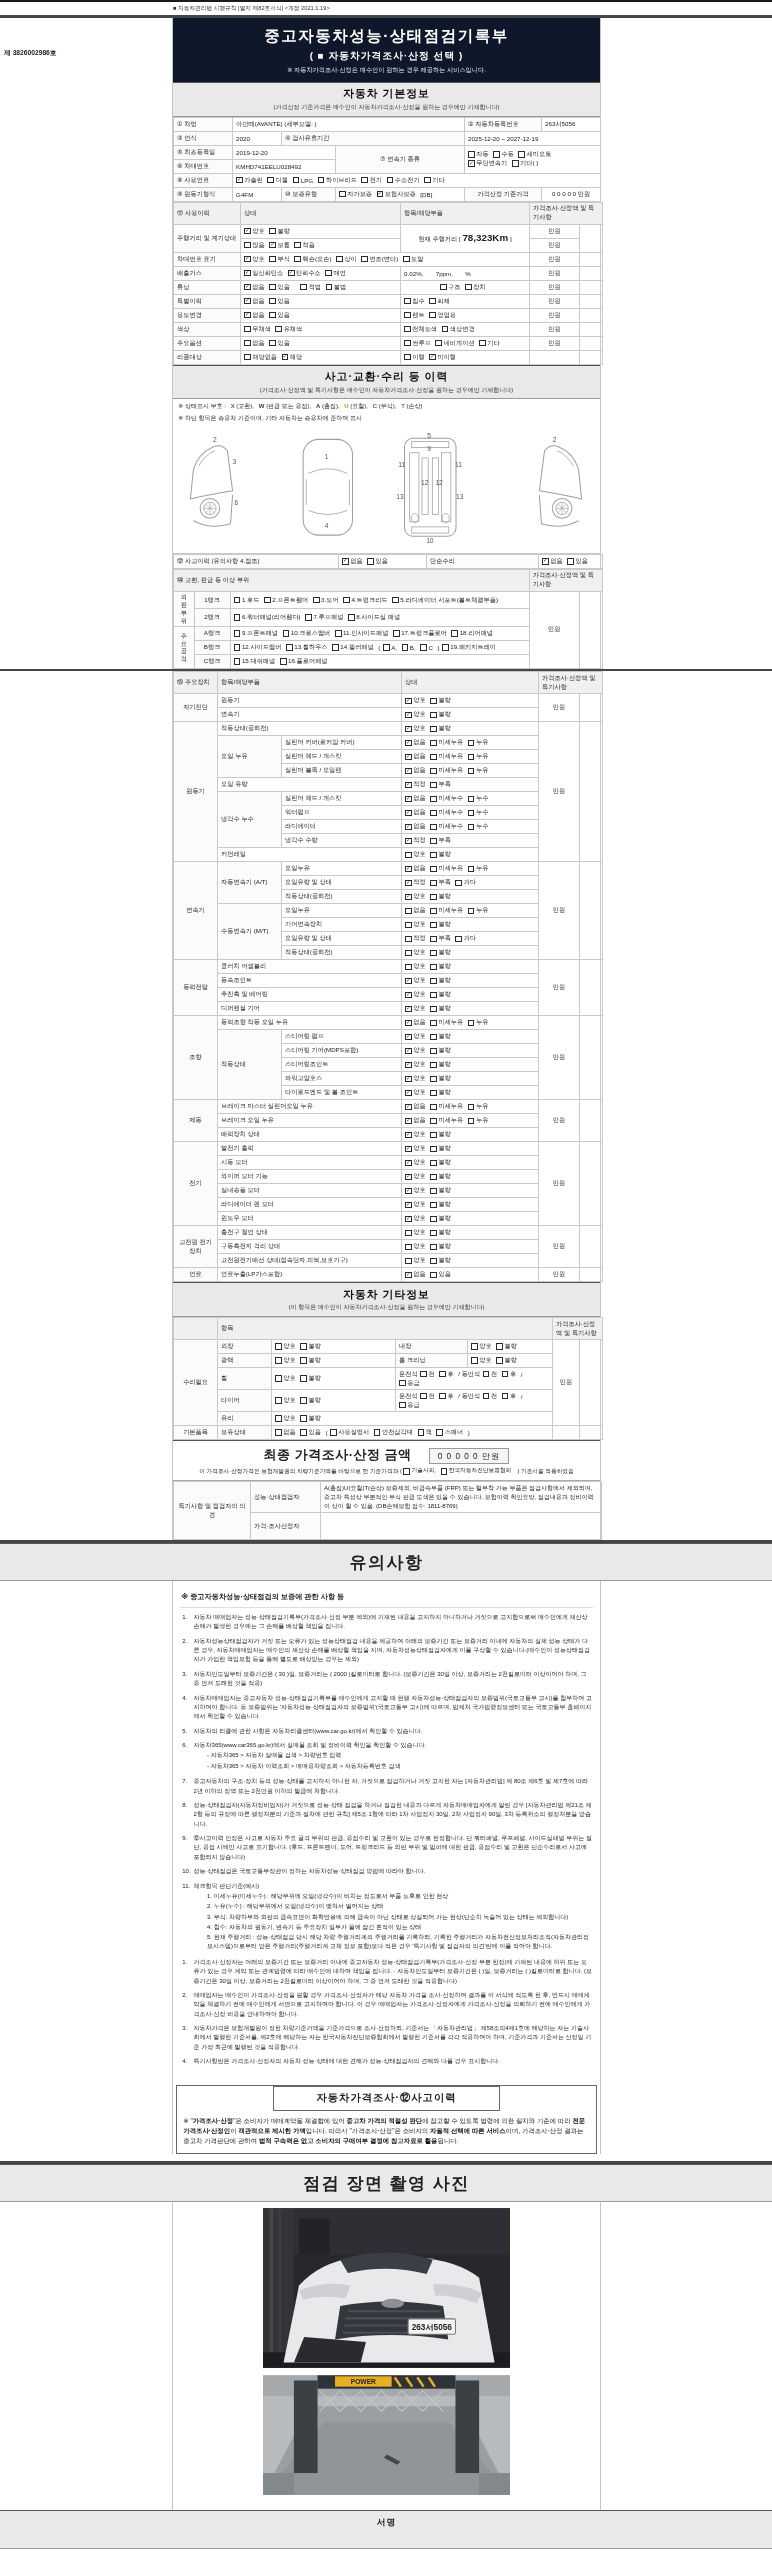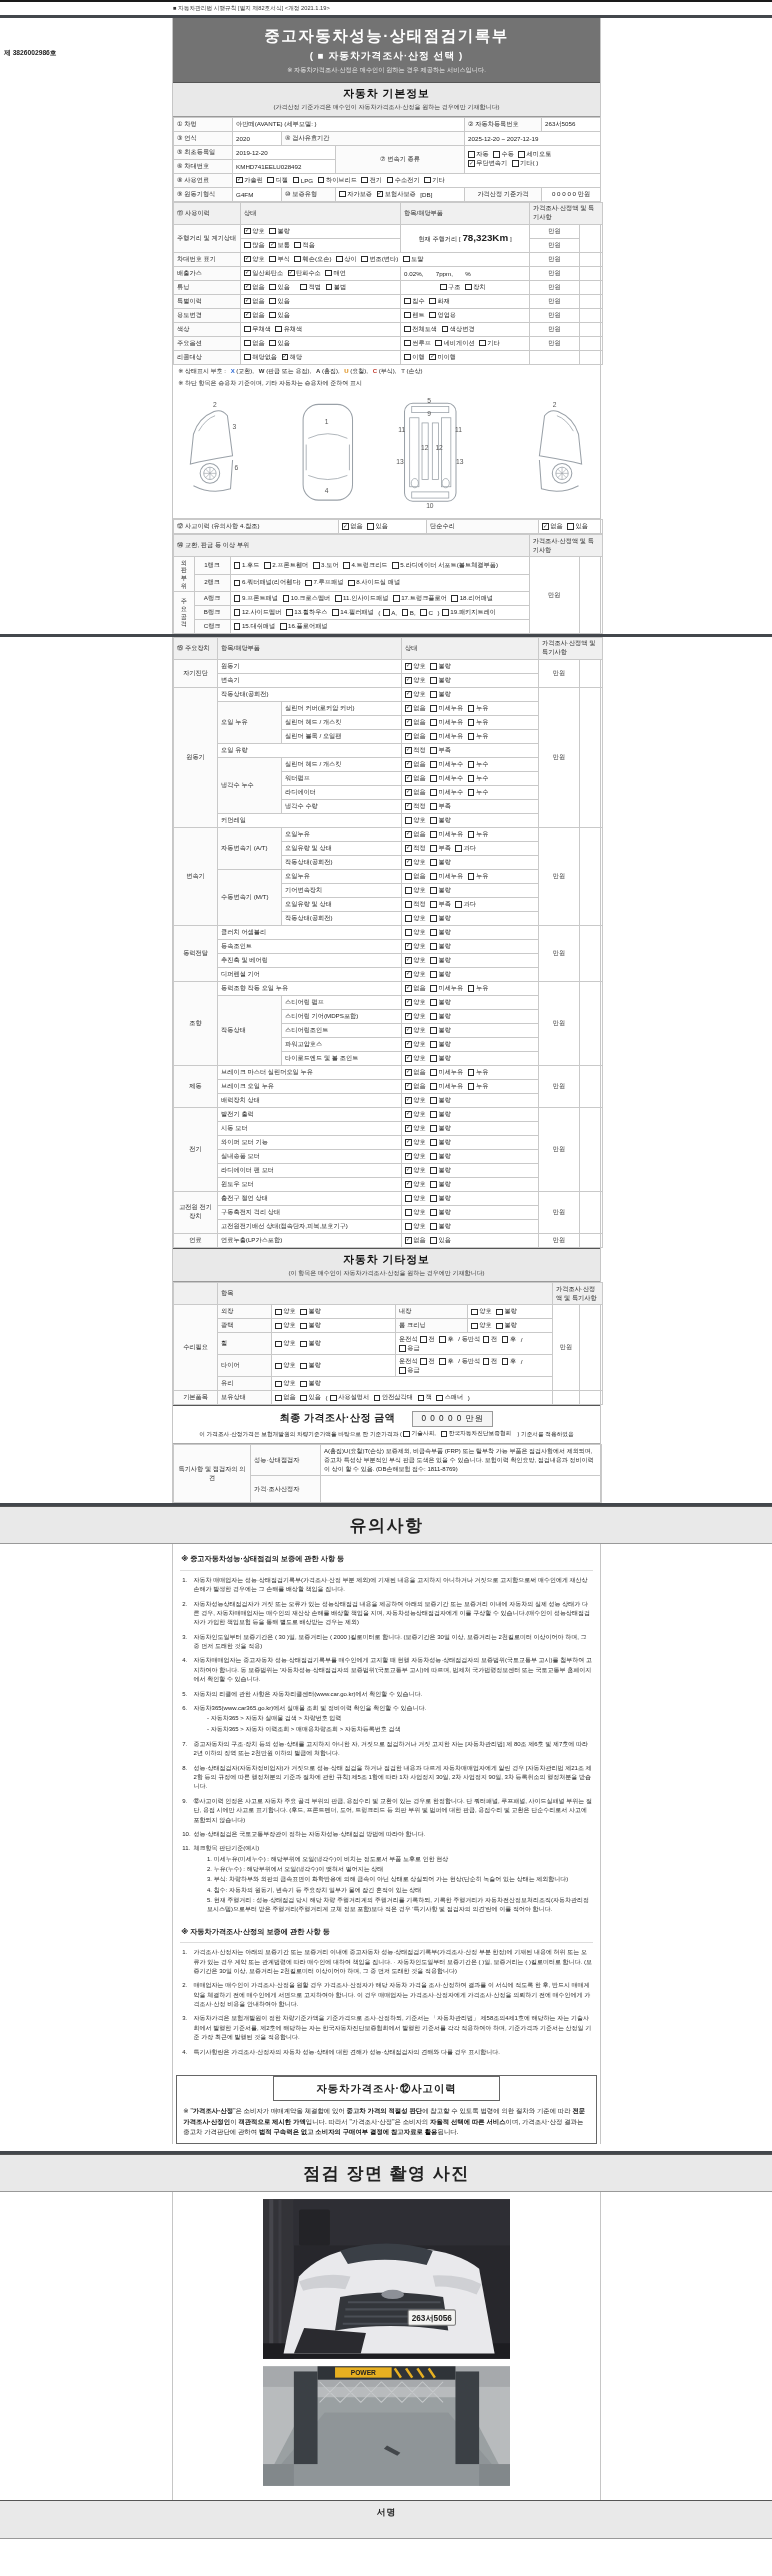--- a/index.html
+++ b/index.html
@@ -7,21 +7,21 @@
   body {
     width:773px; height:2576px; position:relative; overflow:hidden;
     background:#ffffff; color:#222;
     font-family:"Liberation Sans","DejaVu Sans",sans-serif;
   }
   .topline { height:1.5px; background:#1a1a1a; }
   .formref { font-size:5.7px; color:#333; padding:3.1px 0 2.6px 173px; }
   .rule { height:2.6px; background:#43474c; width:100%; }
   .docno { position:absolute; left:4.1px; top:49px; font-size:6.7px; font-weight:bold; color:#222; }
   .doc { width:429px; margin:0 auto; background:#fff; border-left:0.5px solid #c6c6c6; border-right:0.5px solid #c6c6c6; }
-  .titlebox { background:#737373; color:#fff; text-align:center; padding:8.2px 4.1px 7.2px; }
+  .titlebox { background:#0f172a; color:#fff; text-align:center; padding:8.2px 4.1px 7.2px; }
   .titlebox .t1 { font-size:15.5px; font-weight:bold; letter-spacing:1.5px; }
   .titlebox .t2 { font-size:9.8px; font-weight:bold; margin-top:3.1px; letter-spacing:1px; }
   .titlebox .t3 { font-size:6.2px; color:#e9e9e9; margin-top:2.6px; }
   .band { background:#e9e9e9; border-top:1px solid #555; border-bottom:0.5px solid #999; text-align:center; padding:4.6px 2.1px 3.6px; }
   .band .bt { font-size:10.8px; font-weight:bold; letter-spacing:1px; color:#111;text-align:center; }
   .band .bn { font-size:6px; margin-top:1.5px; color:#333; }
   .bandw { background:#e9e9e9; border-top:1px solid #555; border-bottom:0.5px solid #999; text-align:center; padding:7.2px 0 6.2px; position:relative; }
   .bandw .bt { font-size:17px; font-weight:bold; letter-spacing:1.5px; }
   table.grid { width:100%; border-collapse:collapse; table-layout:fixed; }
   .grid td, .grid th { border:0.5px solid #c9c9c9; font-size:6.2px; padding:1.5px 3.1px; vertical-align:middle; text-align:left; height:14px; overflow:hidden; }
@@ -34,21 +34,21 @@
   .cb { display:inline-flex; align-items:center; margin-right:4.6px; white-space:nowrap; vertical-align:middle; }
   .bx { width:6.7px; height:6.7px; min-width:6.7px; border:1px solid #2c2c2c; display:inline-flex; align-items:center; justify-content:center;
         font-size:5.7px; font-weight:bold; margin-right:1.5px; background:#fff; color:#111; line-height:1; }
   .ptk { margin-right:2.6px; vertical-align:middle; font-size:6.2px; }
   .odoBig { font-size:9.8px; font-weight:bold; }
   .legendline { font-size:6px; padding:2.6px 5.2px 0.5px; color:#222; }
   .legendline:last-of-type { padding-bottom:3.1px; border-bottom:0.5px solid #c9c9c9; }
   .legcode { font-weight:bold; margin-left:3.1px; }
   .diagwrap { padding:5.2px 2.1px 6.2px; border-bottom:0.5px solid #c9c9c9; text-align:center; }
   .finalrow { text-align:center; padding:4.6px 3.1px; border-top:1px solid #555; border-bottom:0.5px solid #aaa; }
-  .finalrow .fl { font-size:10px; font-weight:bold; letter-spacing:0.5px; margin-right:17px; }
+  .finalrow .fl { font-size:13px; font-weight:bold; letter-spacing:0.5px; margin-right:17px; }
   .finalrow .fv { display:inline-block; border:0.5px solid #999; background:#f5f5f5; font-size:8.2px; padding:1.5px 8.2px; letter-spacing:1px; }
   .finalnote { font-size:5.7px; margin-top:3.1px; color:#222; }
   .noticebody { padding:4.1px 7.2px 5.2px; }
   .nsub { font-size:7.2px; font-weight:bold; padding:6.2px 1px 5.2px; border-bottom:0.5px solid #ddd; margin-bottom:4.1px; }
   .nitem { font-size:6px; line-height:1.55; margin:5.2px 0 5.2px 2.1px; display:flex; }
   .nitem .no { width:11.3px; min-width:11.3px; }
   .nsubline { font-size:6px; line-height:1.55; margin:1px 0 1px 13.4px; }
   .pricingbox { border:0.5px solid #666; margin:8.2px 3.1px 7.2px; padding:0 6.2px 6.2px; }
   .pb-title { border:0.5px solid #666; width:227px; margin:-0.5px auto 5.2px; text-align:center; font-size:10.3px; font-weight:bold; padding:4.6px 0; letter-spacing:1px; background:#fff; }
   .pb-text { font-size:6.4px; line-height:1.6; color:#111; }
@@ -370,20 +370,24 @@
                 <span class="bx ck">✓</span>
                 <span>미이행</span>
               </span></td>
             <td></td>
             <td></td>
           </tr>
         </tbody>
       </table>
     </div>
 
+  <div class="band">
+    <div class="bt">사고·교환·수리 등 이력</div>
+    <div class="bn">(가격조사·산정액 및 특기사항은 매수인이 자동차가격조사·산정을 원하는 경우에만 기재합니다)</div>
+  </div>
   <div id="accident-block">
       <div class="legendline">※ 상태표시 부호 : <span class="legcode" style="color:#2e6bd6">X</span> <span>(교환),</span> <span class="legcode" style="color:#333333">W</span> <span>(판금 또는 용접),</span> <span class="legcode" style="color:#333333">A</span> <span>(흠집),</span> <span class="legcode" style="color:#d98200">U</span> <span>(요철),</span> <span class="legcode" style="color:#c0392b">C</span> <span>(부식),</span> <span class="legcode" style="color:#777777">T</span> <span>(손상)</span></div>
       <div class="legendline">※ 하단 항목은 승용차 기준이며, 기타 자동차는 승용차에 준하여 표시</div>
       <div class="diagwrap"><svg width="417" height="116" viewBox="0 0 810 225">
           <g transform="translate(10,8)">
             <g>
               <path d="M14,128 L20,70 Q30,38 60,26 Q75,20 86,34 L96,112 Q60,118 30,124 Z" fill="none" stroke="#9aa1a8" stroke-width="2"></path>
               <path d="M30,64 Q44,40 62,34" fill="none" stroke="#9aa1a8" stroke-width="1.5"></path>
               <circle cx="52" cy="146" r="19" fill="none" stroke="#9aa1a8" stroke-width="2"></circle>
               <circle cx="52" cy="146" r="12" fill="none" stroke="#9aa1a8" stroke-width="1.5"></circle>
@@ -1318,21 +1322,20 @@
         <span>⑫사고이력 인정은 사고로 자동차 주요 골격 부위의 판금, 용접수리 및 교환이 있는 경우로 한정합니다. 단 쿼터패널, 루프패널, 사이드실패널 부위는 절단, 용접 시에만 사고로 표기합니다. (후드, 프론트펜더, 도어, 트렁크리드 등 외판 부위 및 범퍼에 대한 판금, 용접수리 및 교환은 단순수리로서 사고에 포함되지 않습니다)</span>
       </div>
       <div class="nitem">
         <span class="no">10.</span>
         <span>성능·상태점검은 국토교통부장관이 정하는 자동차성능·상태점검 방법에 따라야 합니다.</span>
       </div>
       <div class="nitem">
         <span class="no">11.</span>
         <span>체크항목 판단기준(예시)<div class="nsubline">1.  미세누유(미세누수) : 해당부위에 오일(냉각수)이 비치는 정도로서 부품 노후로 인한 현상</div><div class="nsubline">2.  누유(누수) : 해당부위에서 오일(냉각수)이 맺혀서 떨어지는 상태</div><div class="nsubline">3.  부식: 차량하부와 외판의 금속표면이 화학반응에 의해 금속이 아닌 상태로 상실되어 가는 현상(단순히 녹슬어 있는 상태는 제외합니다)</div><div class="nsubline">4.  침수: 자동차의 원동기, 변속기 등 주요장치 일부가 물에 잠긴 흔적이 있는 상태</div><div class="nsubline">5.  현재 주행거리 : 성능·상태점검 당시 해당 차량 주행거리계의 주행거리를 기록하되, 기록한 주행거리가 자동차전산정보처리조직(자동차관리정보시스템)으로부터 받은 주행거리(주행거리계 교체 정보 포함)보다 적은 경우 '특기사항 및 점검자의 의견'란에 이를 적어야 합니다.</div></span>
       </div>
-      <div class="nsub">※ 자동차가격조사·산정의 보증에 관한 사항 등</div>
       <div class="nitem">
         <span class="no">1.</span>
         <span>가격조사·산정자는 아래의 보증기간 또는 보증거리 이내에 중고자동차 성능·상태점검기록부(가격조사·산정 부분 한정)에 기재된 내용에 허위 또는 오류가 있는 경우 계약 또는 관계법령에 따라 매수인에 대하여 책임을 집니다.  · 자동차인도일부터 보증기간은 (      )일, 보증거리는 (      )킬로미터로 합니다. (보증기간은 30일 이상, 보증거리는 2천킬로미터 이상이어야 하며, 그 중 먼저 도래한 것을 적용합니다)</span>
       </div>
       <div class="nitem">
         <span class="no">2.</span>
         <span>매매업자는 매수인이 가격조사·산정을 원할 경우 가격조사·산정자가 해당 자동차 가격을 조사·산정하여 결과를 이 서식에 적도록 한 후, 반드시 매매계약을 체결하기 전에 매수인에게 서면으로 고지하여야 합니다. 이 경우 매매업자는 가격조사·산정자에게 가격조사·산정을 의뢰하기 전에 매수인에게 가격조사·산정 비용을 안내하여야 합니다.</span>
       </div>
       <div class="nitem">
         <span class="no">3.</span>

